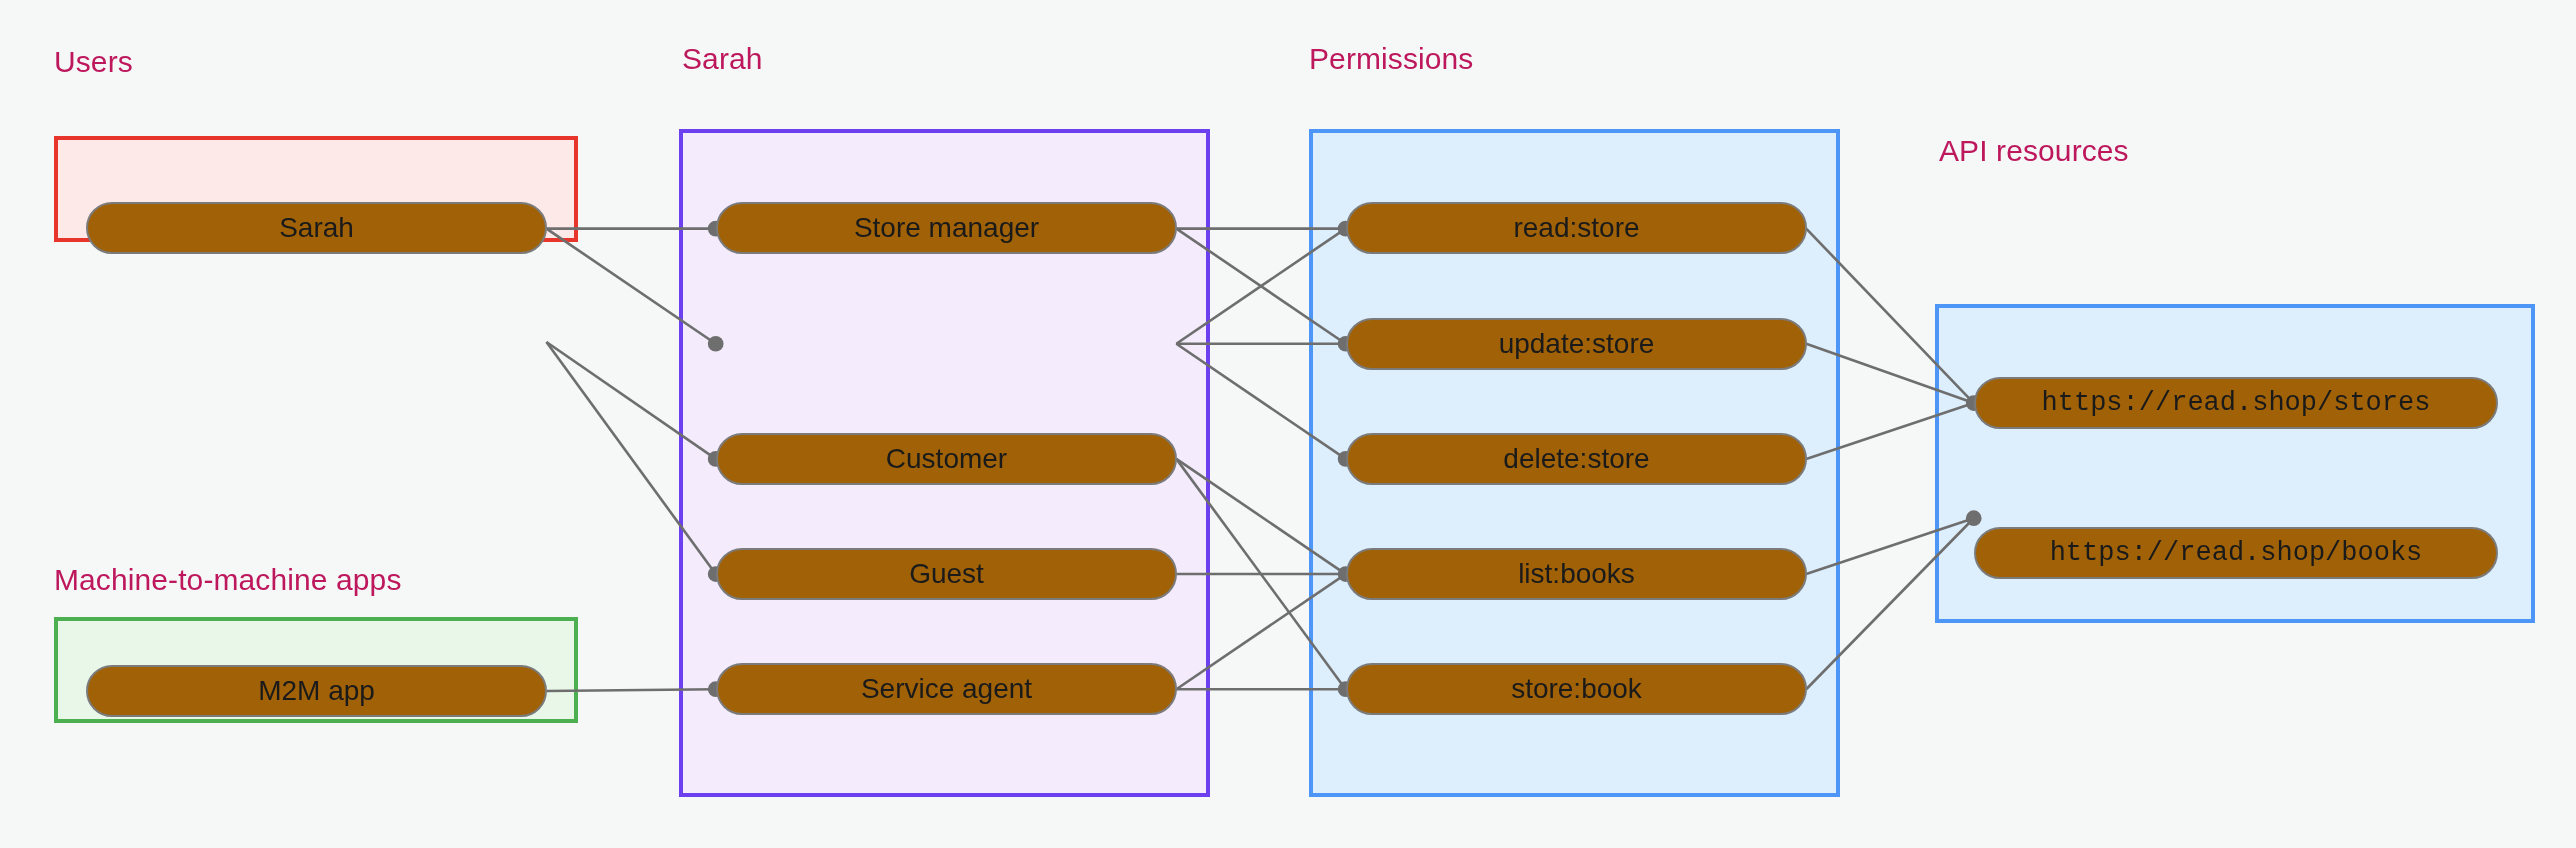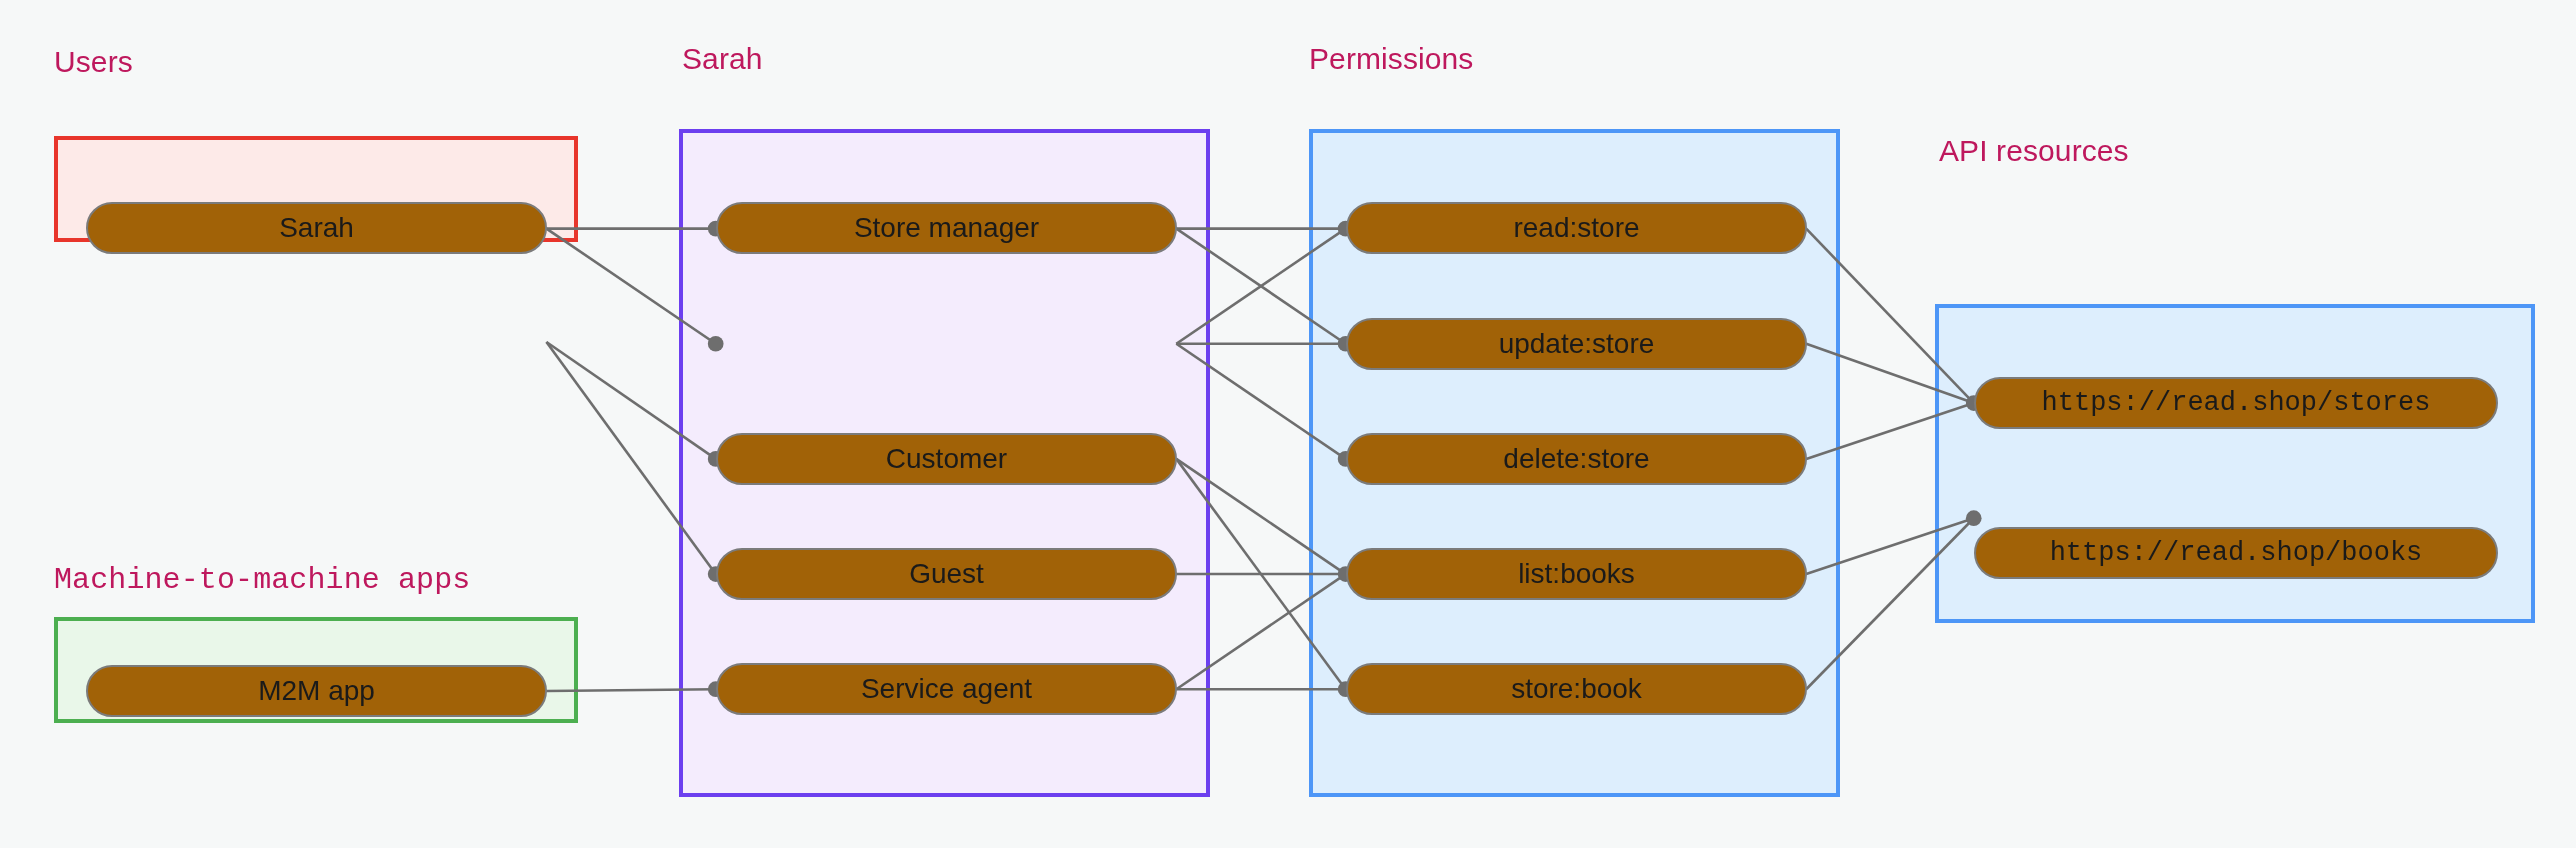--- a/index.html
+++ b/index.html
@@ -93,21 +93,21 @@
       <circle cx="1542" cy="394" r="9" fill="#6e6e6e"></circle>
       <circle cx="1542" cy="526" r="9" fill="#6e6e6e"></circle>
       <circle cx="1542" cy="658" r="9" fill="#6e6e6e"></circle>
       <circle cx="1542" cy="790" r="9" fill="#6e6e6e"></circle>
       <circle cx="2262" cy="462" r="9" fill="#6e6e6e"></circle>
       <circle cx="2262" cy="594" r="9" fill="#6e6e6e"></circle>
     </svg>
 <div class="group-box" style="left: 54px; top: 136px; width: 524px; height: 106px; border-color: rgb(232, 53, 43); background: rgb(253, 234, 232);"></div>
     <div class="group-label" style="left: 54px; top: 45px;">Users</div>
     <div class="group-box" style="left: 54px; top: 617px; width: 524px; height: 106px; border-color: rgb(76, 175, 80); background: rgb(233, 247, 233);"></div>
-    <div class="group-label" style="left: 54px; top: 563px; font-family: Liberation Mono, monospace;">Machine-to-machine apps</div>
+    <div class="group-label" style="left: 54px; top: 563px;">Machine-to-machine apps</div>
     <div class="group-box" style="left: 679px; top: 129px; width: 531px; height: 668px; border-color: rgb(108, 63, 239); background: rgb(244, 236, 253);"></div>
     <div class="group-label" style="left: 682px; top: 42px;">Sarah</div>
     <div class="group-box" style="left: 1309px; top: 129px; width: 531px; height: 668px; border-color: rgb(77, 150, 247); background: rgb(221, 238, 253);"></div>
     <div class="group-label" style="left: 1309px; top: 42px;">Permissions</div>
     <div class="group-box" style="left: 1935px; top: 304px; width: 600px; height: 319px; border-color: rgb(77, 150, 247); background: rgb(221, 238, 253);"></div>
     <div class="group-label" style="left: 1939px; top: 134px;">API resources</div>
     <div class="node" style="left: 86px; top: 202px; width: 461px; height: 52px;">
       <span>Sarah</span>
     </div>
     <div class="node" style="left: 86px; top: 665px; width: 461px; height: 52px;">

